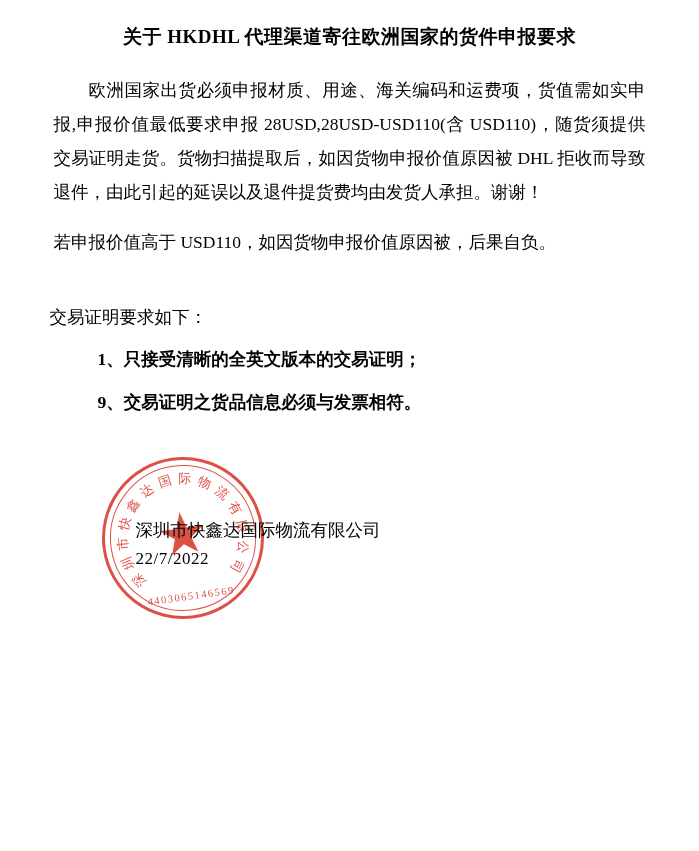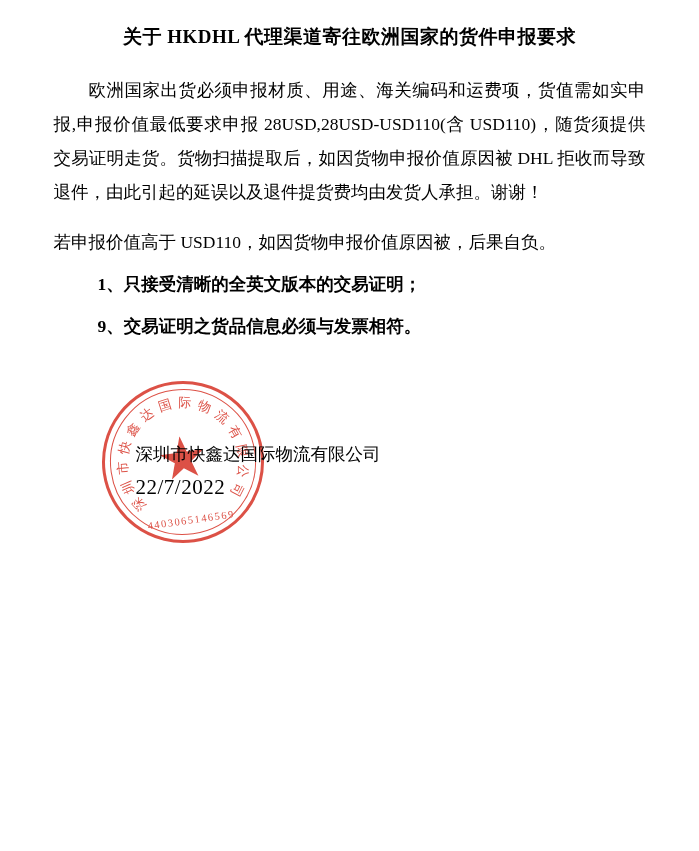--- a/index.html
+++ b/index.html
@@ -154,38 +154,39 @@
     left: 86px;
     top: 86px;
     margin-top: 11px;
   }
   .company {
     font-size: 17.5px;
     line-height: 1.7;
     color: #000;
   }
   .date {
-    font-size: 21px;
+    font-size: 17px;
     line-height: 1.7;
     color: #000;
     letter-spacing: 0.5px;
   }
 </style>
 </head>
 <body>
 
 <div class="page">
 
   <h1 class="doc-title">关于 HKDHL 代理渠道寄往欧洲国家的货件申报要求</h1>
 
   <div class="body-block">
     <p class="para indent">欧洲国家出货必须申报材质、用途、海关编码和运费项，货值需如实申报,申报价值最低要求申报 28USD,28USD-USD110(含 USD110)，随货须提供交易证明走货。货物扫描提取后，如因货物申报价值原因被 DHL 拒收而导致退件，由此引起的延误以及退件提货费均由发货人承担。谢谢！</p>
     <div class="para-gap"></div>
     <p class="para">若申报价值高于 USD110，如因货物申报价值原因被，后果自负。</p>
 
+    <p class="section-head">交易证明要求如下：</p>
 
     <ul class="list">
       <li>1、只接受清晰的全英文版本的交易证明；</li>
       <li>9、交易证明之货品信息必须与发票相符。</li>
     </ul>
   </div>
 
   <div class="sign-area">
     <div class="stamp">
       <div class="stamp-text-top">

